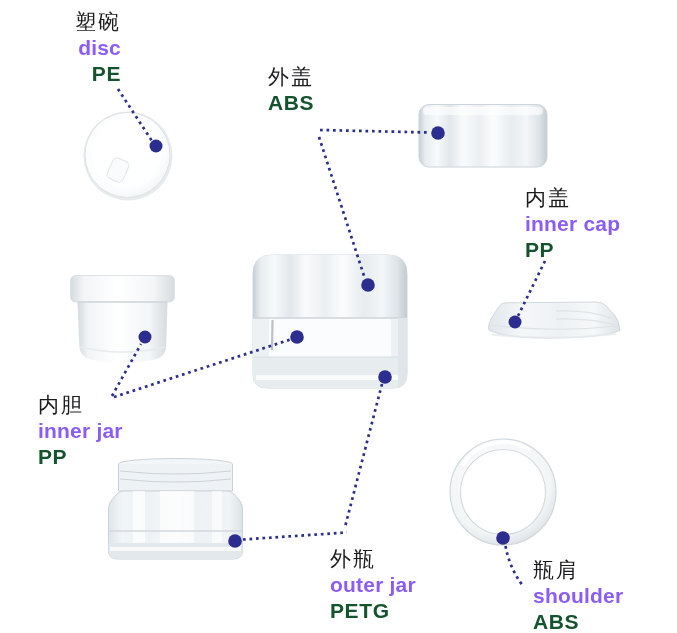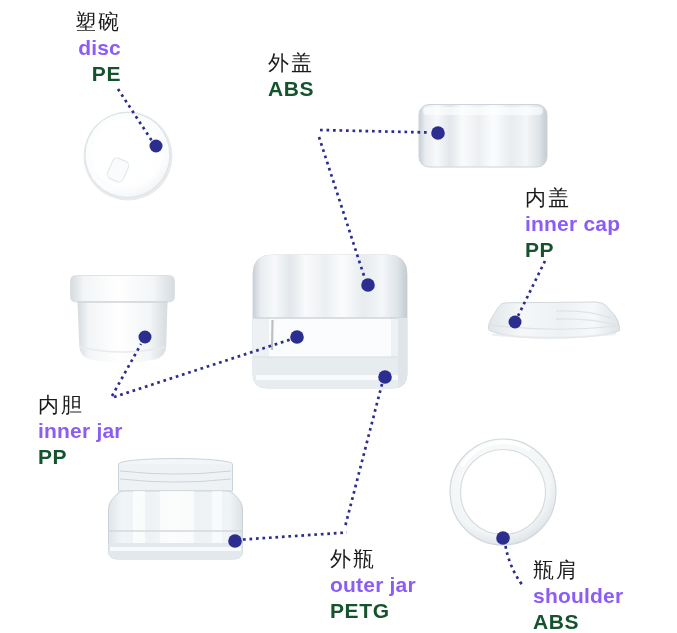--- a/index.html
+++ b/index.html
@@ -175,21 +175,21 @@
       <circle cx="503" cy="538" r="6.8"></circle>
     </g>
   </svg>
 
   <div class="label" style="left:75px;top:9px;text-align:right;">
     <div class="zh">塑碗</div>
     <div class="en">disc</div>
     <div class="mat">PE</div>
   </div>
 
-  <div class="label" style="left:268px;top:50px;">
+  <div class="label" style="left:268px;top:64px;">
     <div class="zh">外盖</div>
     <div class="mat">ABS</div>
   </div>
 
   <div class="label" style="left:525px;top:185px;">
     <div class="zh">内盖</div>
     <div class="en">inner cap</div>
     <div class="mat">PP</div>
   </div>
 

